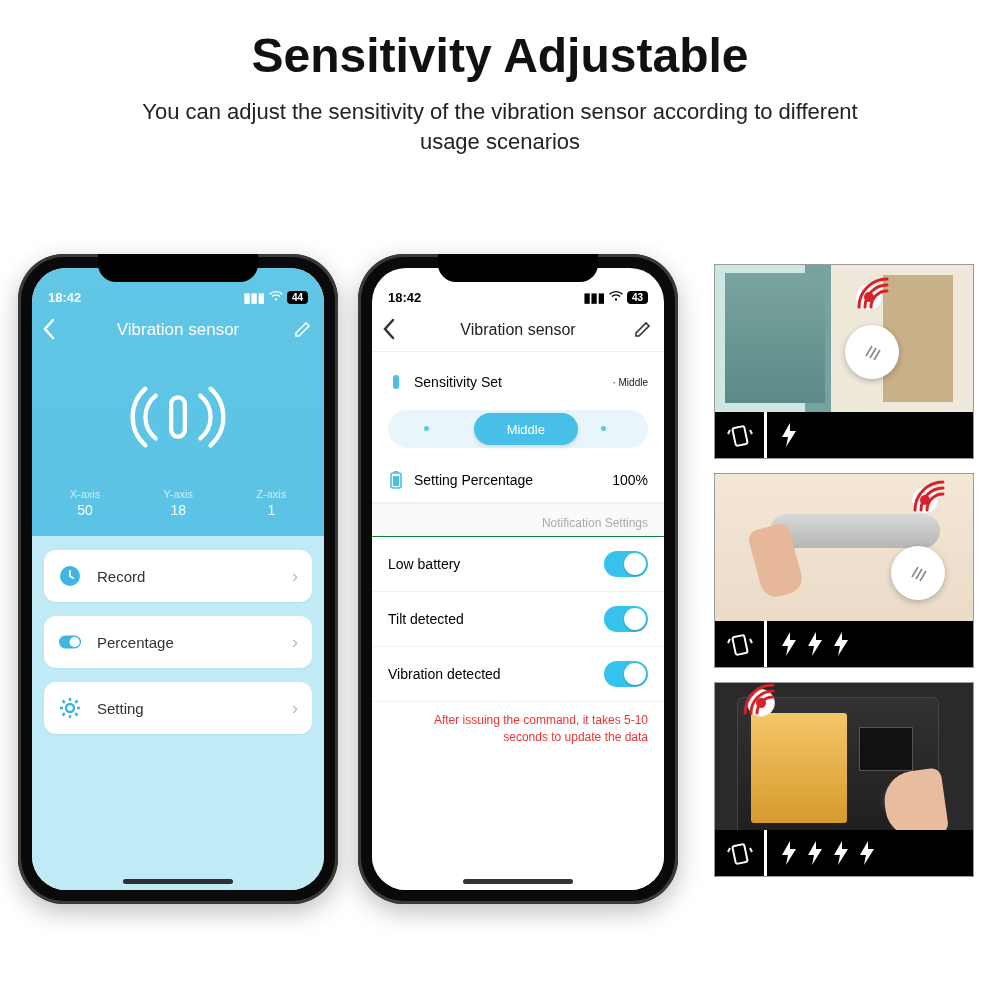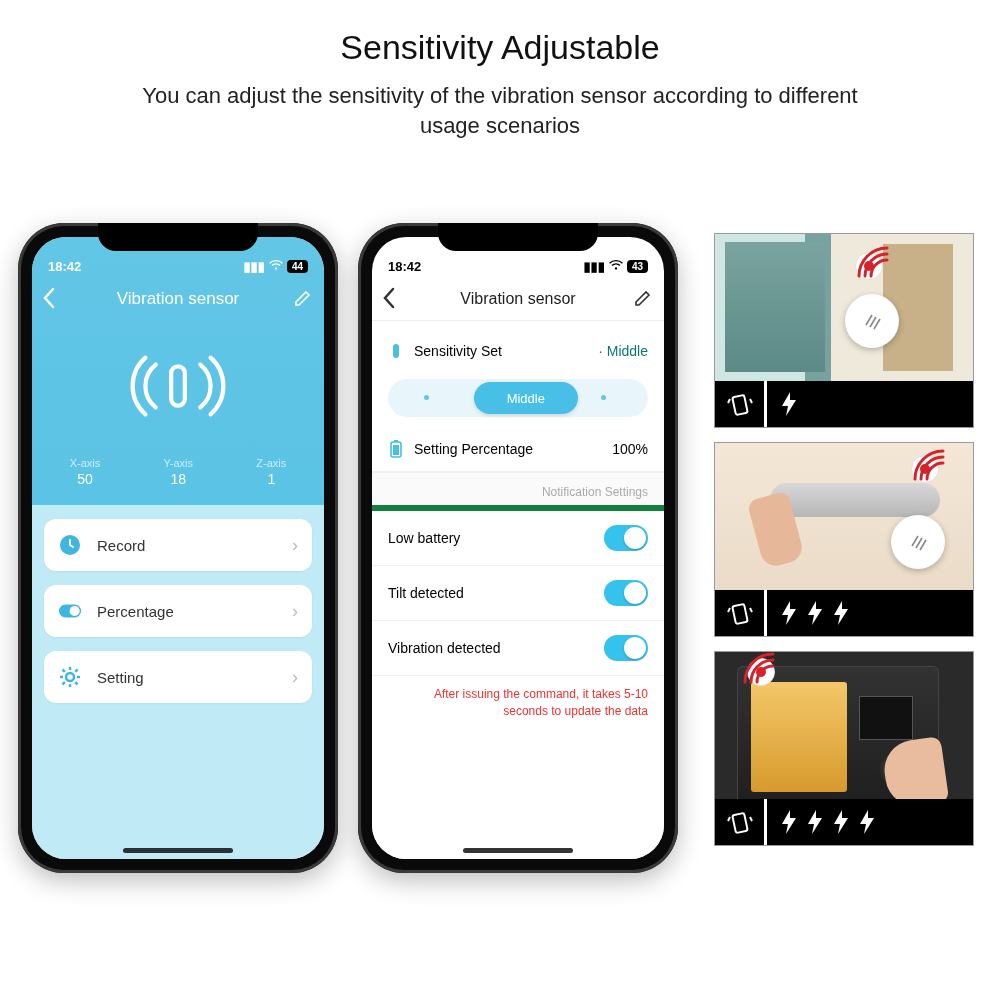--- a/index.html
+++ b/index.html
@@ -1,21 +1,21 @@
 <!DOCTYPE html>
 <html><head>
 <meta charset="utf-8">
 <style>
 * { box-sizing: border-box; margin: 0; padding: 0; }
 body { width: 1000px; height: 1000px; background: #fff; font-family: -apple-system, Helvetica, Arial, sans-serif; position: relative; overflow: hidden; }
 
-.headline { text-align: center; font-size: 34px; font-weight: 400; color: #111; margin-top: 28px; }
+.headline { text-align: center; font-size: 48px; font-weight: 700; color: #111; margin-top: 28px; }
 .subhead { text-align: center; font-size: 22px; color: #222; margin: 14px auto 0; max-width: 780px; line-height: 1.35; }
 
-.stage { position: absolute; top: 193px; left: 0; width: 1000px; height: 740px; }
+.stage { position: absolute; top: 224px; left: 0; width: 1000px; height: 740px; }
 
 
 .phone { position: absolute; width: 320px; height: 650px; border-radius: 46px; background: #0a0a0a; box-shadow: 0 8px 24px rgba(0,0,0,.25), inset 0 0 0 3px #3a3a3a; }
 .phone .screen { position: absolute; inset: 14px; border-radius: 34px; overflow: hidden; background: #fff; }
 .notch { position: absolute; top: 0; left: 50%; transform: translateX(-50%); width: 160px; height: 28px; background: #000; border-bottom-left-radius: 18px; border-bottom-right-radius: 18px; z-index: 50; }
 .homebar { position:absolute; bottom:6px; left:50%; transform:translateX(-50%); width:110px; height:5px; background:#111; border-radius:3px; opacity:.85;}
 
 .statusbar { height: 40px; display: flex; align-items: flex-end; justify-content: space-between; padding: 0 16px 3px; font-size: 13px; font-weight: 600; }
 .statusbar .time { }
 .sb-icons { display:flex; gap:4px; align-items:center; }
@@ -49,26 +49,26 @@
 .p2 .statusbar { color:#000; }
 .p2-header { display:flex; align-items:center; justify-content:center; position:relative; height:44px; border-bottom:1px solid #eee; }
 .p2-header .back { position:absolute; left:10px; top:10px; font-size:22px; color:#333; }
 .p2-header .title { font-size:16px; font-weight:500; color:#222;}
 .p2-header .edit { position:absolute; right:12px; top:12px; color:#333;}
 .p2-body { padding:8px 0; background:#fff; height:calc(100% - 84px); overflow:hidden;text-align:right;}
 .row { display:flex; align-items:center; justify-content:space-between; padding:14px 16px; font-size:14px;}
 .row.b { border-bottom:1px solid #f1f1f1;}
 .row .rl { display:flex; align-items:center; gap:10px;}
 .smic { width:16px; height:16px; display:inline-flex; align-items:center; justify-content:center;}
-.sensset-val { color:#0f766e; font-size:14px;}
+.sensset-val { color:#0f172a; font-size:10px;}
 .seg { margin:6px 16px 10px; background:#e8f6fc; border-radius:22px; height:38px; display:flex; align-items:center; position:relative;}
 .seg .dot { position:absolute; width:5px; height:5px; background:#62c6e6; border-radius:50%; top:16px;}
 .seg .d1{ left:14%;} .seg .d3{ left:82%;}
 .seg .pill { position:absolute; left:33%; width:40%; height:32px; top:3px; background:#47bfe6; border-radius:18px; color:#fff; display:flex; align-items:center; justify-content:center; font-size:13px; font-weight:500; box-shadow:0 2px 4px rgba(0,0,0,.12);}
-.sect { padding:12px 16px 6px; font-size:12px; color:#aaa; background:#fafafa; border-top:1px solid #f1f1f1; border-bottom:6px solid #15803d;}
+.sect { padding:12px 16px 6px; font-size:12px; color:#aaa; background:#fafafa; border-top:1px solid #f1f1f1; border-bottom:1px solid #15803d;}
 .toggle { width:44px; height:26px; background:#35c3ee; border-radius:13px; position:relative;}
 .toggle::after{ content:""; position:absolute; right:2px; top:2px; width:22px; height:22px; background:#fff; border-radius:50%; box-shadow:0 1px 2px rgba(0,0,0,.25);}
 .warn { color:#e33; font-size:12px; padding:10px 16px; line-height:1.4;}
 .pct { color:#000000;margin-left:48px;}
 
 
 .tiles { position:absolute; right:26px; top:40px; width:260px; display:flex; flex-direction:column; gap:14px;}
 .tile { width:260px; height:195px; border:1px solid #9a9a9a; position:relative; overflow:hidden; background:#ddd;}
 .tile .scene { position:absolute; inset:0; }
 .tile .zdot { position:absolute; width:28px; height:28px; border-radius:50%; background:#fff; border:1px solid #e0e0e0; display:flex; align-items:center; justify-content:center;}

